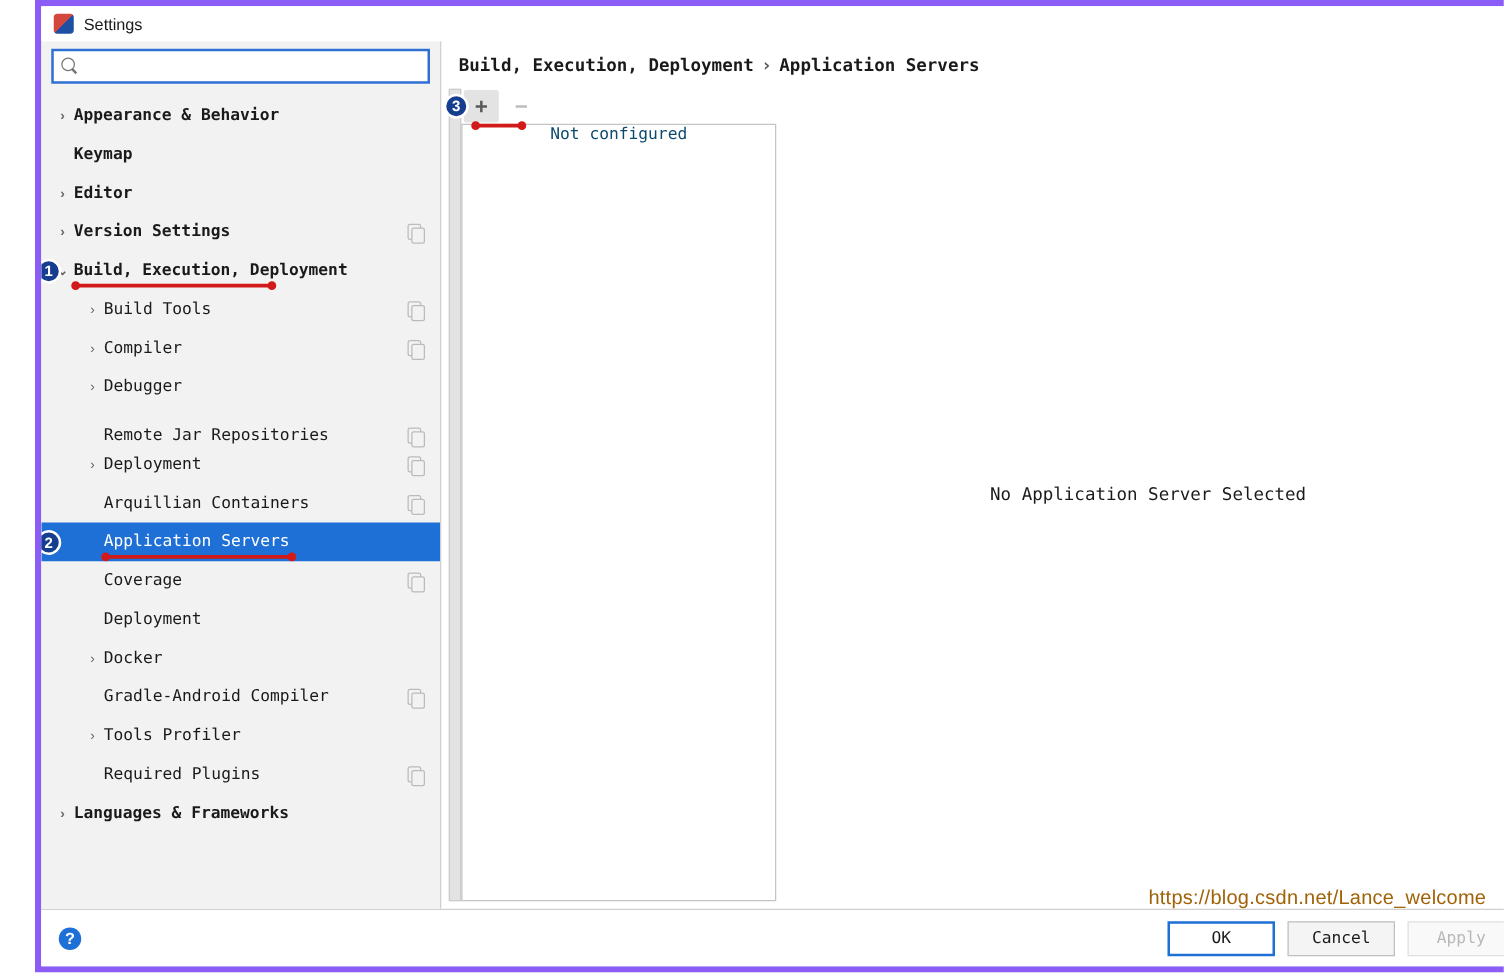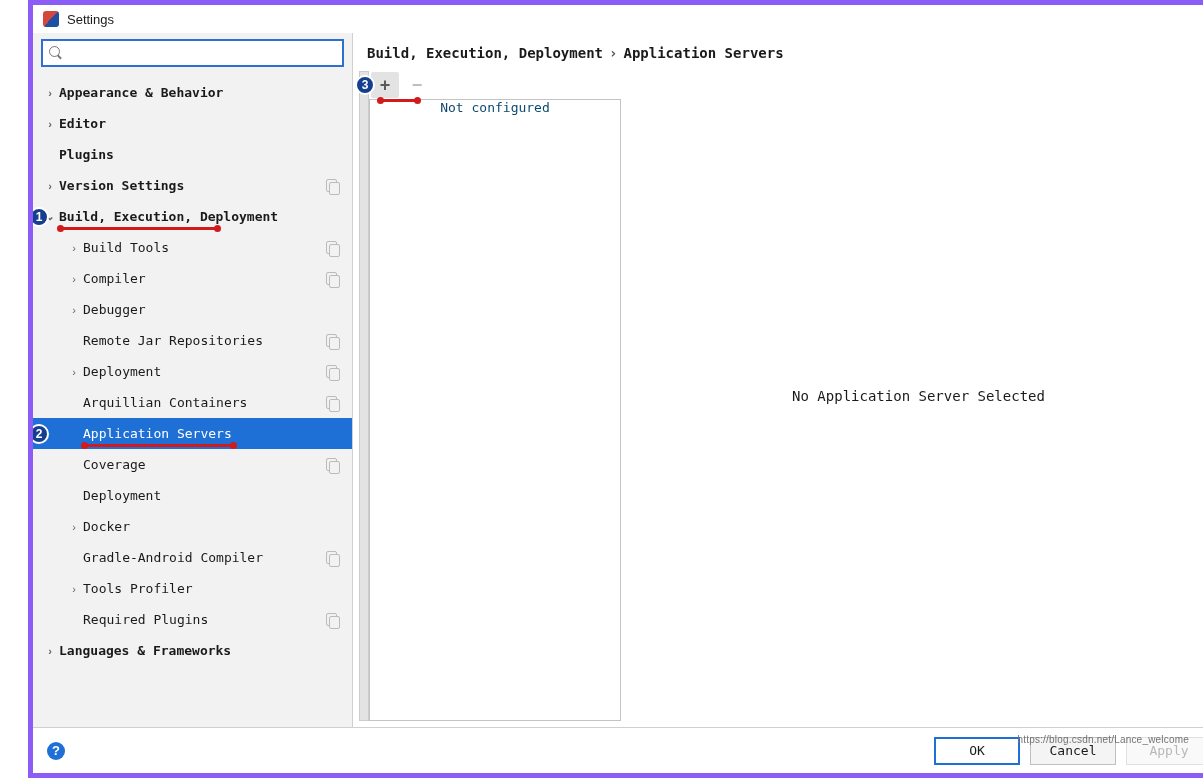--- a/index.html
+++ b/index.html
@@ -40,21 +40,21 @@
   .footer { height:46px; border-top:1px solid #d0d0d0; display:flex; align-items:center; padding:0 14px; gap:10px; background:#fff; }
   .help { width:18px; height:18px; border-radius:50%; background:#1e6fd6; color:#fff; display:flex; align-items:center; justify-content:center; font-size:13px; font-weight:bold; font-family:sans-serif; cursor:pointer; }
   .footer-spacer { flex:1; }
   .btn { height:28px; min-width:86px; padding:0 18px; border:1px solid #bfbfbf; background:#f4f4f4; font-family:"Consolas","Menlo",monospace; font-size:13px; cursor:pointer; display:flex; align-items:center; justify-content:center; }
   .btn.primary { border:2px solid #1e6fd6; background:#fff; }
   .btn.disabled { color:#b8b8b8; background:#f9f9f9; border-color:#e0e0e0; cursor:default; }
   .badge { position:absolute; width:20px; height:20px; border-radius:50%; background:#163e8f; border:2px solid #fff; color:#fff; font-weight:bold; font-size:12px; display:flex; align-items:center; justify-content:center; font-family:sans-serif; z-index:10; }
   .underline { position:absolute; height:3px; background:#d21a1a; border-radius:2px; z-index:9; }
   .underline::before,.underline::after { content:""; position:absolute; width:7px; height:7px; background:#d21a1a; border-radius:50%; top:-2px; }
   .underline::before { left:-2px; } .underline::after { right:-2px; }
-  .watermark { position:absolute; right:14px; bottom:33px; font-family:sans-serif; font-size:10px; color:#737373; letter-spacing:0.2px; pointer-events:none; }
+  .watermark { position:absolute; right:14px; bottom:50px; font-family:sans-serif; font-size:16px; color:#a16207; letter-spacing:0.2px; pointer-events:none; }
 </style>
 </head>
 <body>
 
 <div class="window">
   <div class="titlebar">
     <div class="logo"></div>
     <div class="title">Settings</div>
     <div class="close">✕</div>
   </div>
@@ -65,26 +65,26 @@
         <div class="search-box">
           <span class="search-icon"></span>
           <input class="search-input" value="" style="">
         </div>
       </div>
       <div class="tree" id="tree">
           <div class="tree-item" style="padding-left: 8px; font-weight: bold;">
             <span class="chev">›</span>
             <span class="label">Appearance &amp; Behavior</span>
           </div>
+          <div class="tree-item" style="padding-left: 26px; font-weight: bold;">
+            <span class="label">Keymap</span>
+          </div>
           <div class="tree-item" style="padding-left: 8px; font-weight: bold;">
             <span class="chev">›</span>
             <span class="label">Editor</span>
-          </div>
-          <div class="tree-item" style="padding-left: 26px; font-weight: bold;">
-            <span class="label">Plugins</span>
           </div>
           <div class="tree-item" style="padding-left: 8px; font-weight: bold;">
             <span class="chev">›</span>
             <span class="label">Version Settings</span>
             <span class="copy-icon"></span>
           </div>
           <div class="tree-item" style="padding-left: 8px; font-weight: bold; position: relative;">
             <span class="chev">⌄</span>
             <span class="label">Build, Execution, Deployment</span>
             <div class="badge" style="left: -4px; top: 6px;">1</div>
@@ -97,21 +97,21 @@
           </div>
           <div class="tree-item" style="padding-left: 32px; font-weight: normal;">
             <span class="chev">›</span>
             <span class="label">Compiler</span>
             <span class="copy-icon"></span>
           </div>
           <div class="tree-item" style="padding-left: 32px; font-weight: normal;">
             <span class="chev">›</span>
             <span class="label">Debugger</span>
           </div>
-          <div class="tree-item" style="padding-left: 50px; font-weight: normal;">
+          <div class="tree-item" style="padding-left: 50px; font-weight: normal; align-items: flex-end;">
             <span class="label">Remote Jar Repositories</span>
             <span class="copy-icon"></span>
           </div>
           <div class="tree-item" style="padding-left: 32px; font-weight: normal;">
             <span class="chev">›</span>
             <span class="label">Deployment</span>
             <span class="copy-icon"></span>
           </div>
           <div class="tree-item" style="padding-left: 50px; font-weight: normal;">
             <span class="label">Arquillian Containers</span>

